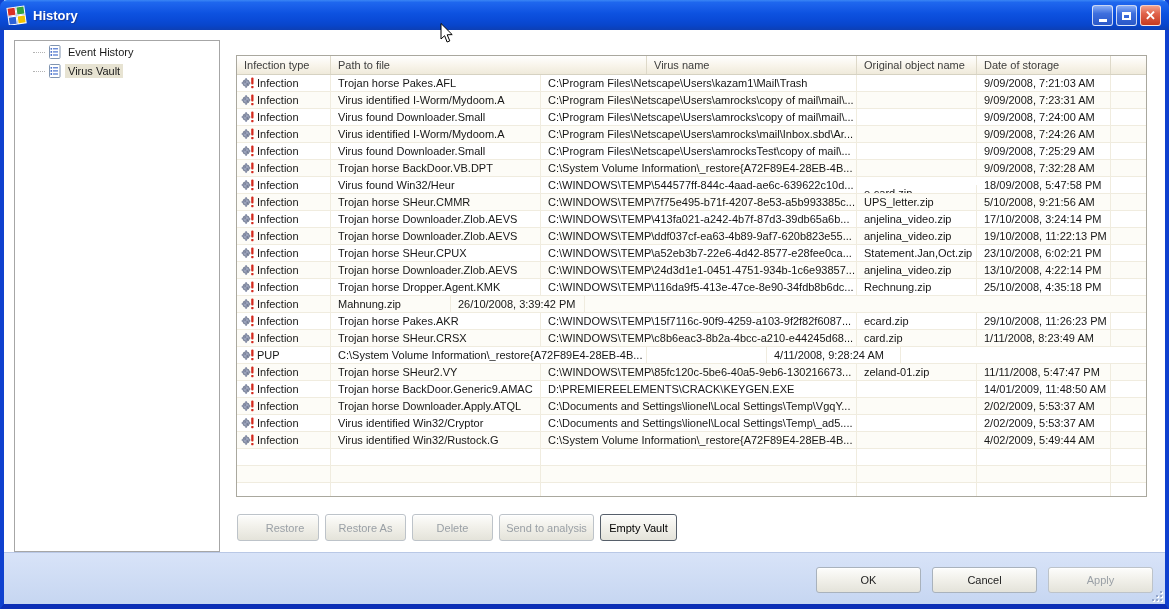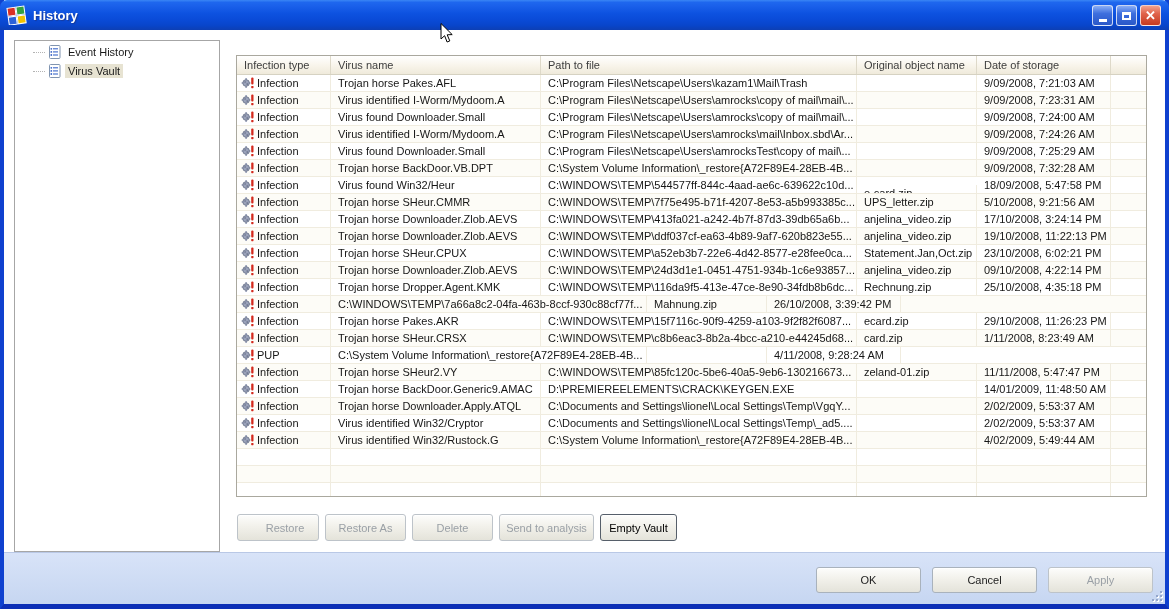--- a/index.html
+++ b/index.html
@@ -116,22 +116,22 @@
   <circle cx="5.3" cy="10" r="0.9" fill="#3a66c8"></circle>
 </svg>
         </div>
         <div class="tree-label">Virus Vault</div>
       </div>
     </div>
 
   <div class="vault-table">
     <div class="thead" id="thead">
         <div class="th" style="width: 94px;">Infection type</div>
+        <div class="th" style="width: 316px;">Path to file</div>
         <div class="th" style="width: 210px;">Virus name</div>
-        <div class="th" style="width: 316px;">Path to file</div>
         <div class="th" style="width: 120px;">Original object name</div>
         <div class="th" style="width: 134px;">Date of storage</div>
         <div class="th fill"></div>
       </div>
     <div class="tbody" id="tbody">
         <div class="tr">
           <div class="td c-type" style="width: 94px;">
             <div class="row-icon">
               <svg class="" id="proto-infection-icon" width="13" height="12" viewBox="0 0 13 12" xmlns="http://www.w3.org/2000/svg">
   <rect x="4.3" y="1" width="1.6" height="2.2" fill="#98a0b8"></rect>
@@ -396,21 +396,21 @@
   <circle cx="6.2" cy="7.1" r="0.8" fill="#636c84"></circle>
   <rect x="10.2" y="0.4" width="2.3" height="7" rx="1" fill="#d42a1e"></rect>
   <rect x="10.2" y="8.9" width="2.3" height="2.3" rx="0.6" fill="#d42a1e"></rect>
 </svg>
             </div>
             <span>Infection</span>
           </div>
           <div class="td" style="width: 210px;">Trojan horse Downloader.Zlob.AEVS</div>
           <div class="td" style="width: 316px;">C:\WINDOWS\TEMP\24d3d1e1-0451-4751-934b-1c6e93857...</div>
           <div class="td" style="width: 120px;">anjelina_video.zip</div>
-          <div class="td" style="width: 134px;">09/10/2008, 4:22:14 PM</div>
+          <div class="td" style="width: 134px;">13/10/2008, 4:22:14 PM</div>
           <div class="td fill"></div>
         </div>
         <div class="tr">
           <div class="td c-type" style="width: 94px;">
             <div class="row-icon">
               <svg class="" id="proto-infection-icon" width="13" height="12" viewBox="0 0 13 12" xmlns="http://www.w3.org/2000/svg">
   <rect x="4.3" y="1" width="1.6" height="2.2" fill="#98a0b8"></rect>
   <rect x="4.3" y="8.6" width="1.6" height="2.4" fill="#98a0b8"></rect>
   <rect x="0.6" y="5.2" width="2.2" height="1.6" fill="#98a0b8"></rect>
   <rect x="7.2" y="5.2" width="2.2" height="1.6" fill="#98a0b8"></rect>
@@ -439,21 +439,20 @@
   <rect x="7.2" y="5.2" width="2.2" height="1.6" fill="#98a0b8"></rect>
   <circle cx="5.1" cy="6" r="3.3" fill="#9aa2ba" stroke="#6a7288" stroke-width="0.8"></circle>
   <circle cx="4.1" cy="5" r="0.8" fill="#636c84"></circle>
   <circle cx="6.2" cy="7.1" r="0.8" fill="#636c84"></circle>
   <rect x="10.2" y="0.4" width="2.3" height="7" rx="1" fill="#d42a1e"></rect>
   <rect x="10.2" y="8.9" width="2.3" height="2.3" rx="0.6" fill="#d42a1e"></rect>
 </svg>
             </div>
             <span>Infection</span>
           </div>
-          <div class="td" style="width: 316px;">C:\WINDOWS\TEMP\7a66a8c2-04fa-463b-8ccf-930c88cf77f...</div>
           <div class="td" style="width: 120px;">Mahnung.zip</div>
           <div class="td" style="width: 134px;">26/10/2008, 3:39:42 PM</div>
           <div class="td fill"></div>
         </div>
         <div class="tr">
           <div class="td c-type" style="width: 94px;">
             <div class="row-icon">
               <svg class="" id="proto-infection-icon" width="13" height="12" viewBox="0 0 13 12" xmlns="http://www.w3.org/2000/svg">
   <rect x="4.3" y="1" width="1.6" height="2.2" fill="#98a0b8"></rect>
   <rect x="4.3" y="8.6" width="1.6" height="2.4" fill="#98a0b8"></rect>

